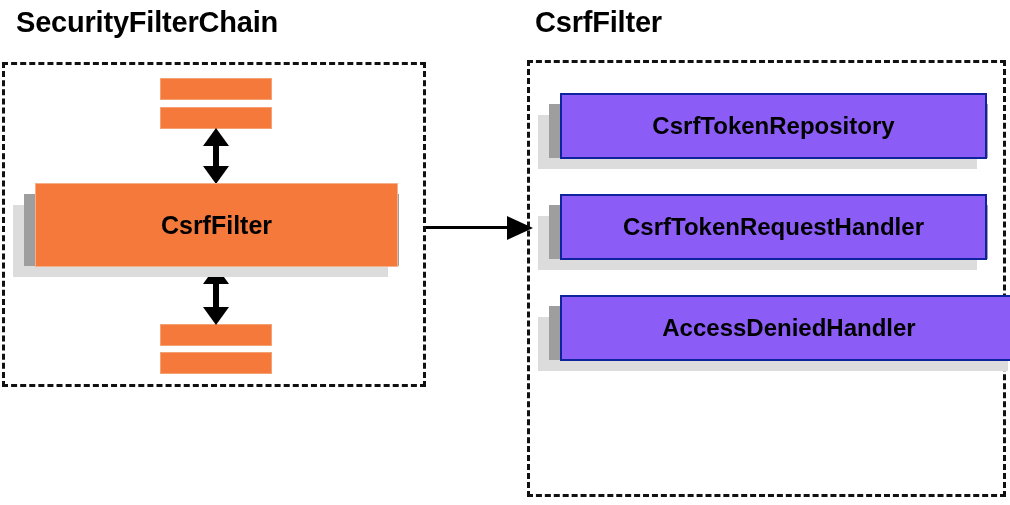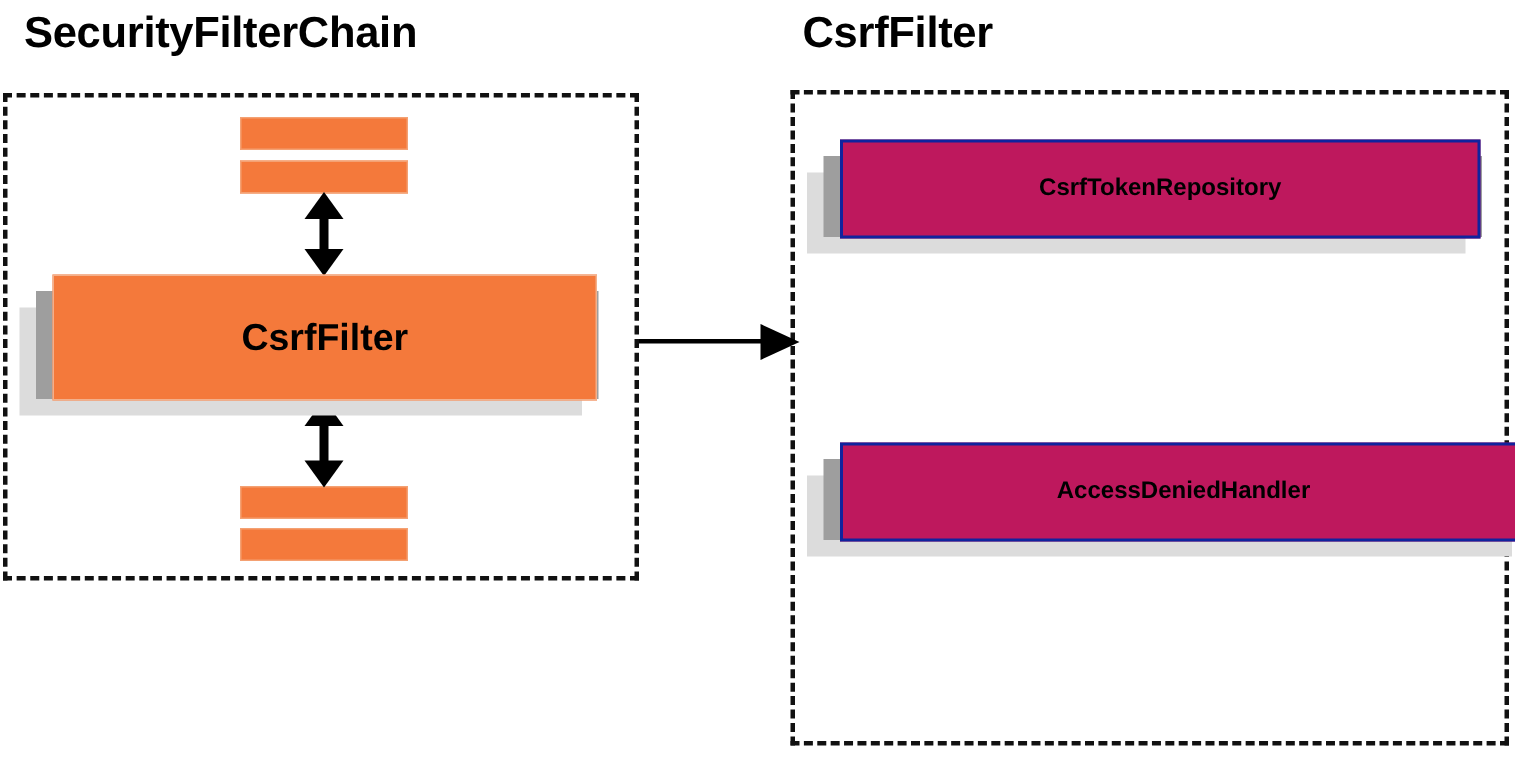--- a/index.html
+++ b/index.html
@@ -82,23 +82,23 @@
   }
 
   
   .node.orange .face {
     background: #f4793b;
     border: 1px solid #f3b08b;
     font-size: 25px;
   }
   
   .node.blue .face {
-    background: #be185d;
+    background: #8b5cf6;
     border: 2px solid #10239e;
-    font-size: 16px;
+    font-size: 24px;
   }
 
   
   #node-csrffilter {
     left: 35px;
     top: 183px;
     width: 363px;
     height: 84px;
   }
 
@@ -217,20 +217,25 @@
     <div class="stem"></div>
     <div class="head"></div>
   </div>
 
   <div class="node blue" id="node-repo">
     <div class="shadow-far"></div>
     <div class="shadow-near"></div>
     <div class="face">CsrfTokenRepository</div>
   </div>
 
+  <div class="node blue" id="node-handler">
+    <div class="shadow-far"></div>
+    <div class="shadow-near"></div>
+    <div class="face">CsrfTokenRequestHandler</div>
+  </div>
 
   <div class="node blue" id="node-denied">
     <div class="shadow-far"></div>
     <div class="shadow-near"></div>
     <div class="face">AccessDeniedHandler</div>
   </div>
 
 
 </div>
 

